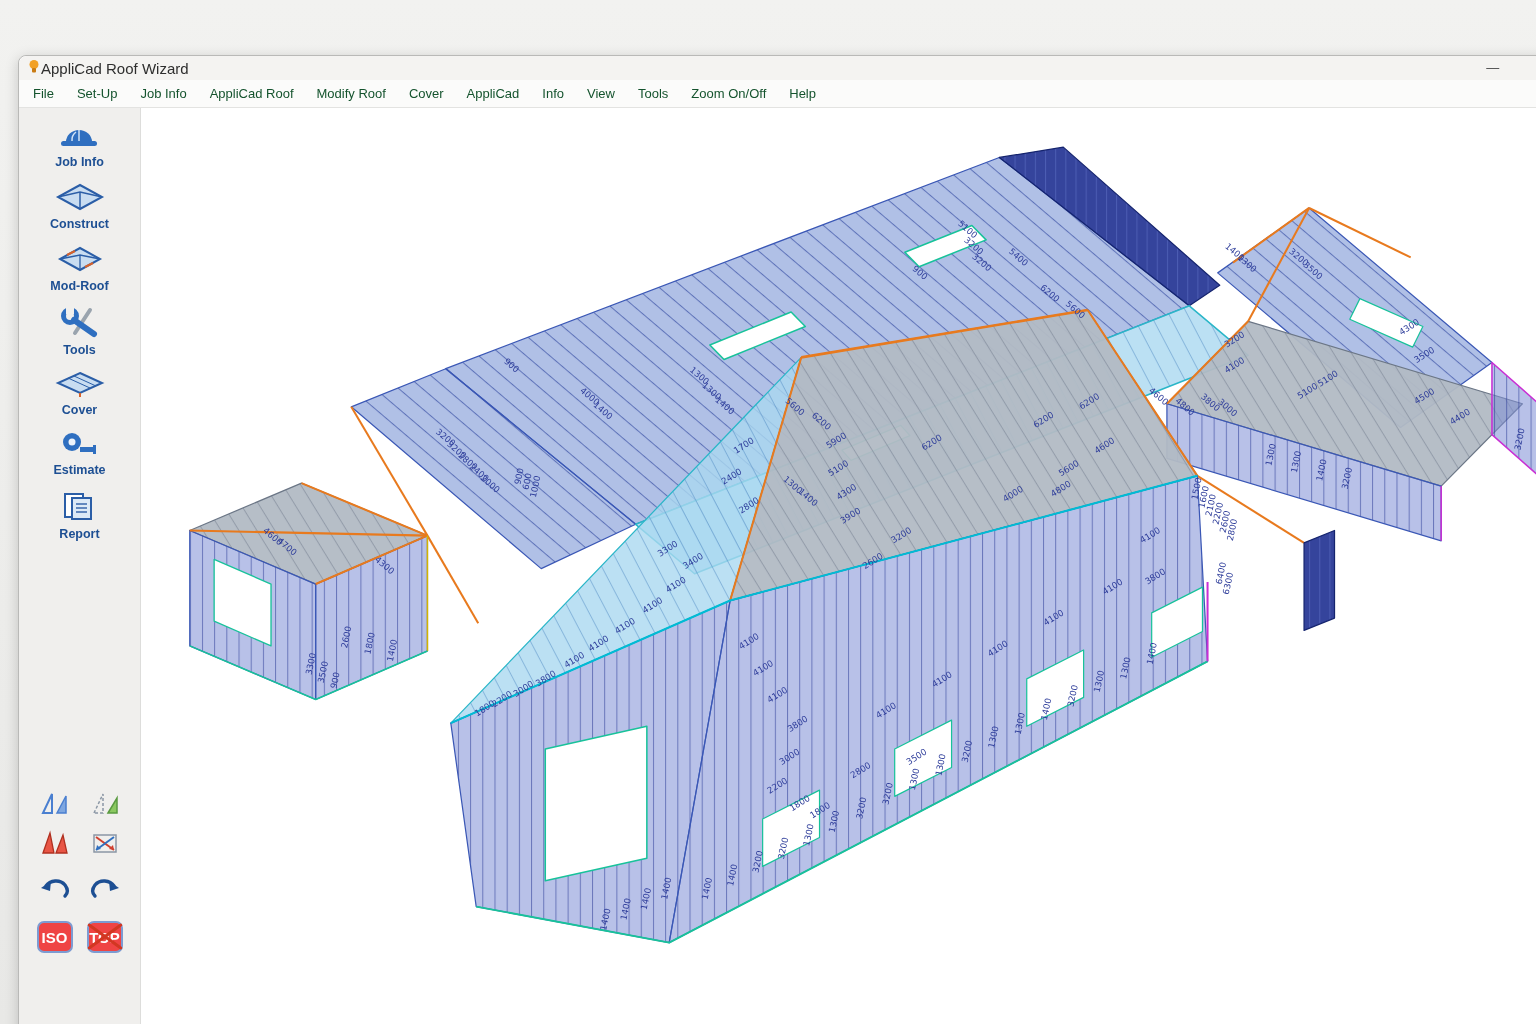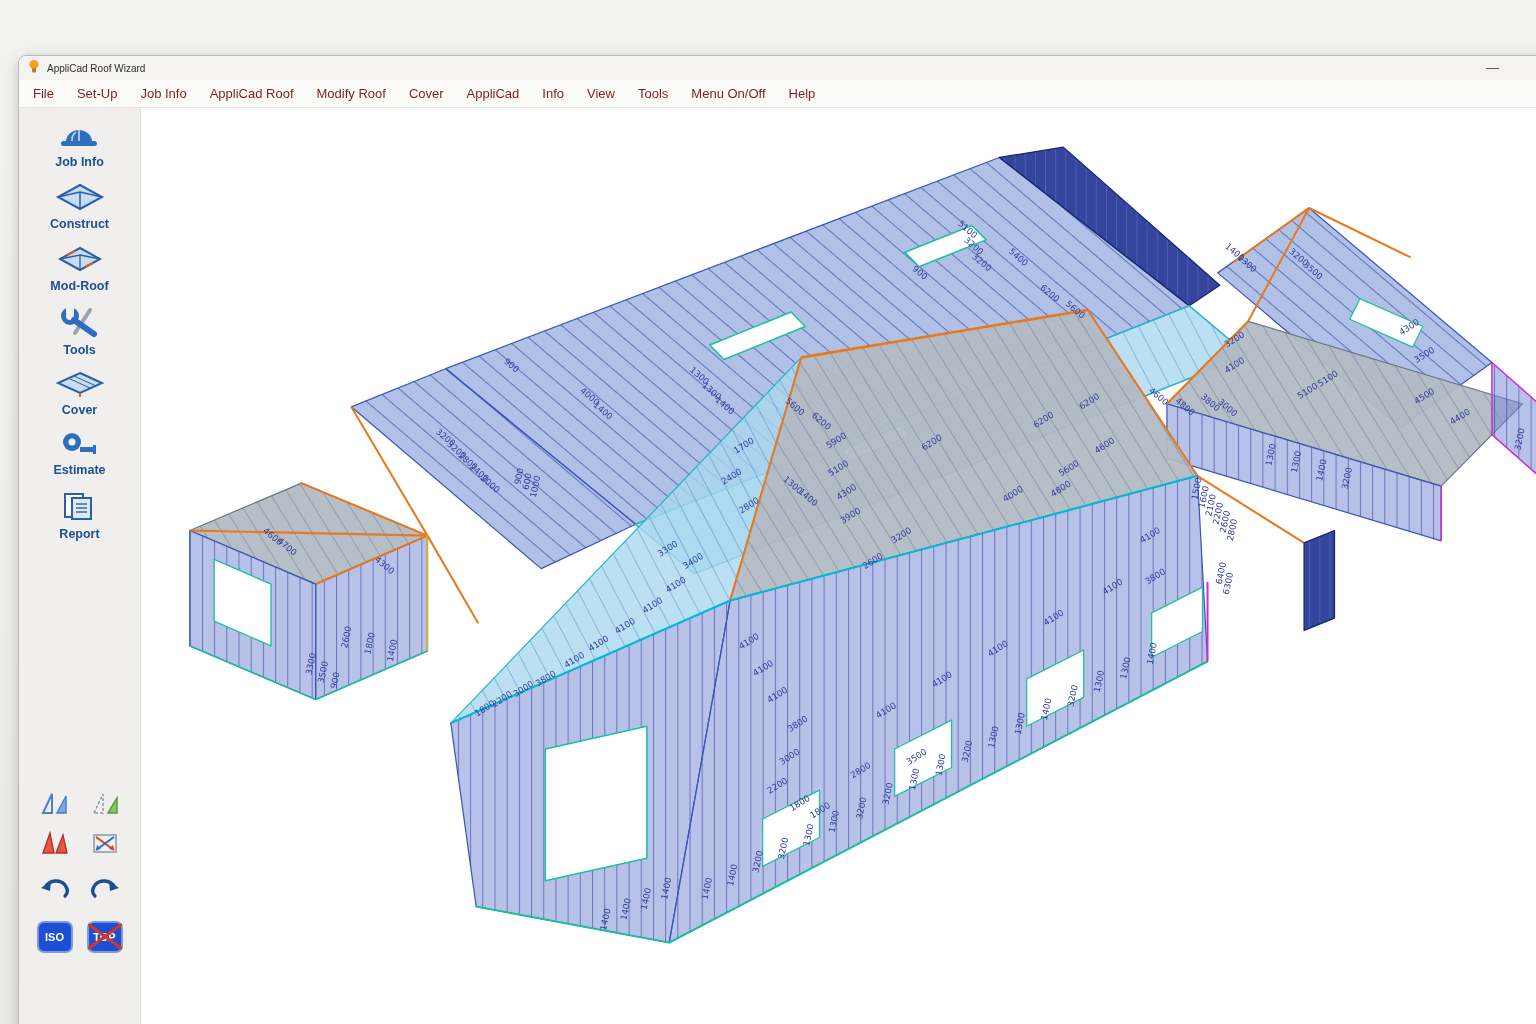--- a/index.html
+++ b/index.html
@@ -3,40 +3,40 @@
 <meta charset="utf-8">
 <style>
   html,body{margin:0;padding:0;width:1536px;height:1024px;overflow:hidden;
     background:linear-gradient(180deg,#f2f2f0 0%,#e8e8e6 100%);
     font-family:"Liberation Sans",sans-serif;}
   .app-window{position:absolute;left:18px;top:55px;width:1540px;height:1000px;
     background:#fff;border:1px solid #b9b9b7;border-radius:8px 0 0 0;
     box-shadow:0 3px 14px rgba(0,0,0,.18);display:flex;flex-direction:column;overflow:hidden;}
   .title-bar{height:24px;flex:0 0 24px;display:flex;align-items:center;padding:0 8px;
     background:#f4f3f1;border-radius:8px 0 0 0;}
-  .title-text{font-size:10px;color:#2e2e2e;margin-left:6px;}
+  .title-text{font-size:15px;color:#2e2e2e;}
   .win-controls{margin-left:auto;display:flex;gap:30px;margin-right:2px;color:#444;
     font-size:13px;line-height:24px;}
   .win-btn{cursor:default;padding:0 4px;}
   .menu-bar{height:27px;flex:0 0 27px;display:flex;align-items:center;gap:23px;
     padding:0 14px;background:#fbfbfa;border-bottom:1px solid #e3e3e1;}
-  .menu-item{font-size:13px;color:#7f1d1d;white-space:nowrap;cursor:default;}
+  .menu-item{font-size:13px;color:#14532d;white-space:nowrap;cursor:default;}
   .main{flex:1;display:flex;min-height:0;}
   .sidebar{width:122px;flex:0 0 122px;background:#f0efed;border-right:1px solid #dddddb;
     display:flex;flex-direction:column;align-items:center;padding-top:12px;box-sizing:border-box;}
   .side-btn{display:flex;flex-direction:column;align-items:center;margin-bottom:13px;cursor:pointer;}
   .side-btn .lbl{font-size:12.5px;font-weight:bold;color:#1d4f93;margin-top:1px;}
   .tool-cluster{margin-top:auto;display:flex;flex-direction:column;align-items:center;
     padding-bottom:103px;}
   .tool-grid{display:grid;grid-template-columns:34px 34px;grid-gap:8px 16px;margin-bottom:16px;}
   .tool-cell{width:34px;height:32px;display:flex;align-items:center;justify-content:center;cursor:pointer;}
   .undo-row{display:flex;gap:16px;margin-bottom:14px;}
   .view-row{display:flex;gap:14px;}
-  .view-badge{position:relative;width:32px;height:28px;border-radius:7px;background:#1d4ed8;
-    border:2px solid #7d9bd2;color:#fff;font-weight:bold;font-size:11px;
+  .view-badge{position:relative;width:32px;height:28px;border-radius:7px;background:#ef4444;
+    border:2px solid #7d9bd2;color:#fff;font-weight:bold;font-size:15px;
     display:flex;align-items:center;justify-content:center;cursor:pointer;}
   .badge-x::before,.badge-x::after{content:"";position:absolute;left:-5px;top:12px;width:42px;
     height:3px;background:#d23722;border-radius:2px;}
   .badge-x::before{transform:rotate(36deg);}
   .badge-x::after{transform:rotate(-36deg);}
   .canvas{flex:1;position:relative;background:#fff;}
   .canvas svg{position:absolute;left:0;top:0;width:100%;height:100%;}
   #dim-labels text{font:8.5px "DejaVu Sans",sans-serif;fill:#2d3c9a;}
 </style>
 </head>
@@ -62,21 +62,21 @@
     <span class="menu-item">File</span>
     <span class="menu-item">Set-Up</span>
     <span class="menu-item">Job Info</span>
     <span class="menu-item">AppliCad Roof</span>
     <span class="menu-item">Modify Roof</span>
     <span class="menu-item">Cover</span>
     <span class="menu-item">AppliCad</span>
     <span class="menu-item">Info</span>
     <span class="menu-item">View</span>
     <span class="menu-item">Tools</span>
-    <span class="menu-item">Menu On/Off</span>
+    <span class="menu-item">Zoom On/Off</span>
     <span class="menu-item">Help</span>
   </div>
 
   <div class="main">
 
     <div class="sidebar">
 
       <div class="side-btn">
         <span>
           <svg width="46" height="30" viewBox="0 0 46 30">

